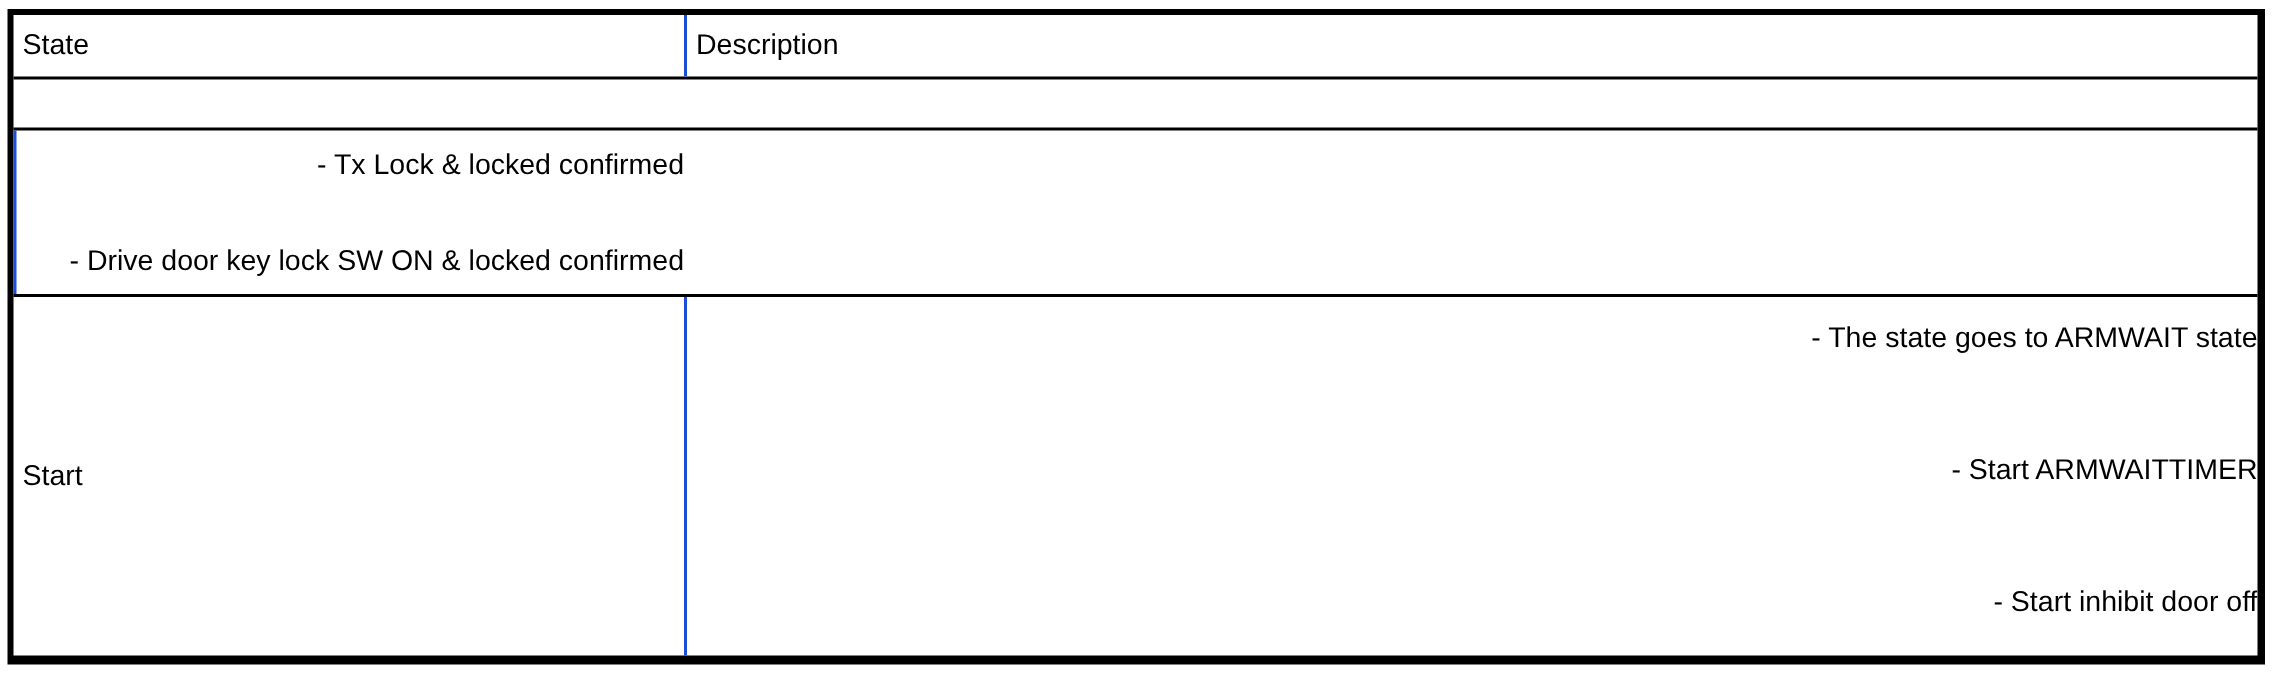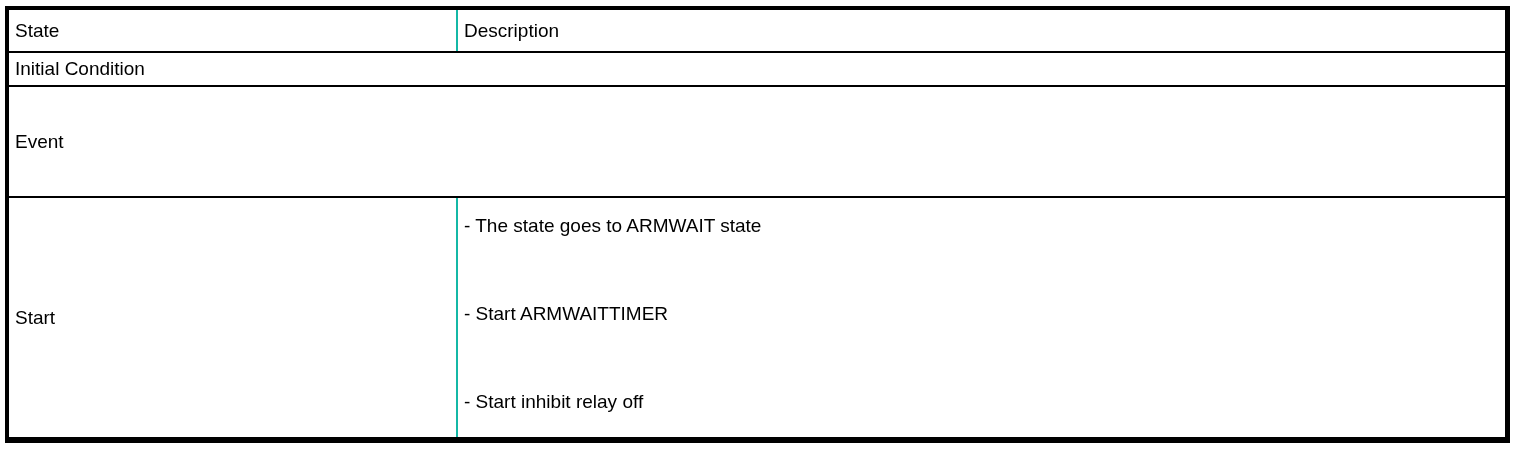--- a/index.html
+++ b/index.html
@@ -16,33 +16,34 @@
     overflow: hidden;
   }
   .spec-table {
     position: absolute;
     left: 5px; top: 6px;
     width: 1505px;
     border-style: solid;
     border-color: #000000;
     border-width: 4px 5px 6px 4px;
     background: #ffffff;
+    text-align: right;
   }
   .trow {
     display: grid;
     grid-template-columns: 447px 1fr;
   }
   .trow + .trow { border-top: 2px solid #000000; }
   .cell {
     font-size: 19px;
     line-height: 22px;
     padding-left: 6px;
     overflow: hidden;
   }
-  .cell.right { border-left: 2px solid #14b8a6; }
+  .cell.right { border-left: 2px solid #1d4ed8; }
   .cell.center-v {
     display: flex;
     align-items: center;
   }
   .row-header  { height: 41px; }
   .row-initial { height: 34px; }
   .row-event   { height: 111px; }
   .row-action  { height: 241px; }
   .bullets {
     display: flex;
@@ -58,30 +59,32 @@
 
 <div class="page">
   <div class="spec-table">
 
     <div class="trow row-header">
       <div class="cell left center-v">State</div>
       <div class="cell right center-v">Description</div>
     </div>
 
     <div class="trow row-initial">
-      <div class="cell left center-v">Initial Condition</div>
     </div>
 
     <div class="trow row-event">
-      <div class="cell left center-v">Event</div>
+      <div class="cell right bullets event-list">
+        <div class="bullet-line">- Tx Lock &amp; locked confirmed</div>
+        <div class="bullet-line">- Drive door key lock SW ON &amp; locked confirmed</div>
+      </div>
     </div>
 
     <div class="trow row-action">
       <div class="cell left center-v">Start</div>
       <div class="cell right bullets action-list">
         <div class="bullet-line">- The state goes to ARMWAIT state</div>
         <div class="bullet-line">- Start ARMWAITTIMER</div>
-        <div class="bullet-line">- Start inhibit relay off</div>
+        <div class="bullet-line">- Start inhibit door off</div>
       </div>
     </div>
 
   </div>
 </div>
 
 </body></html>

